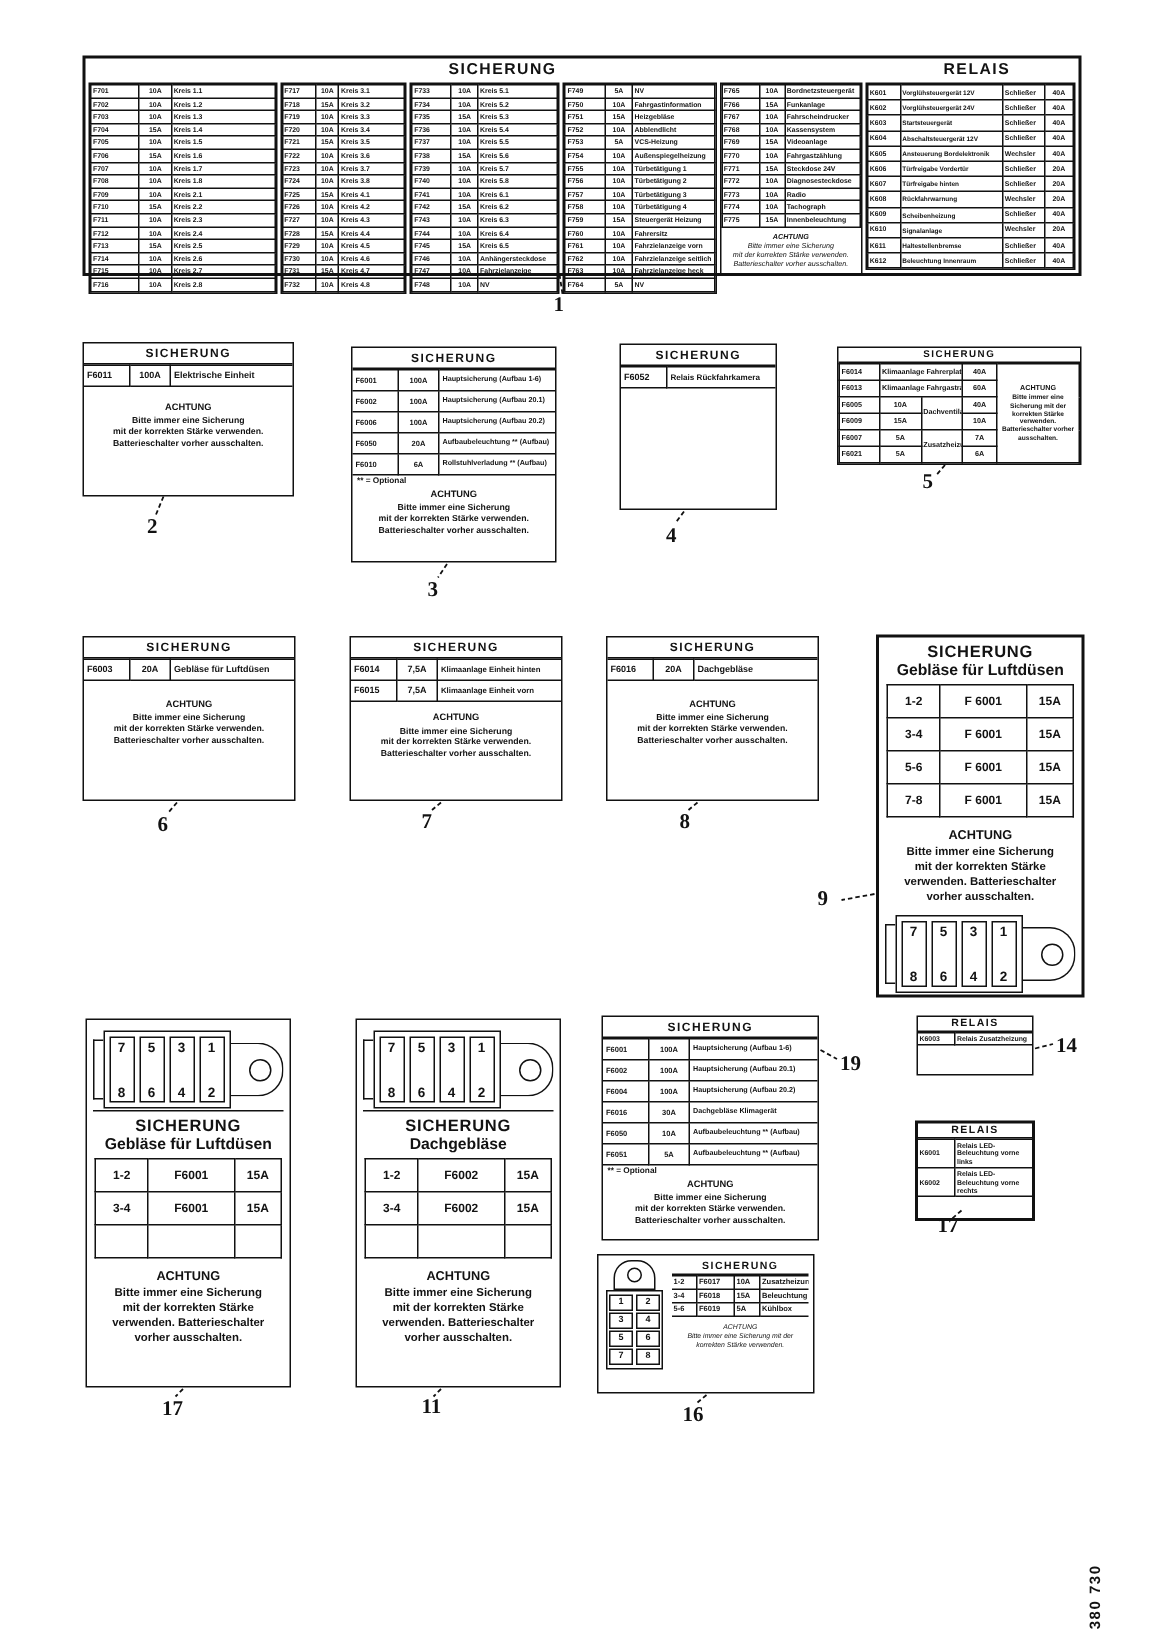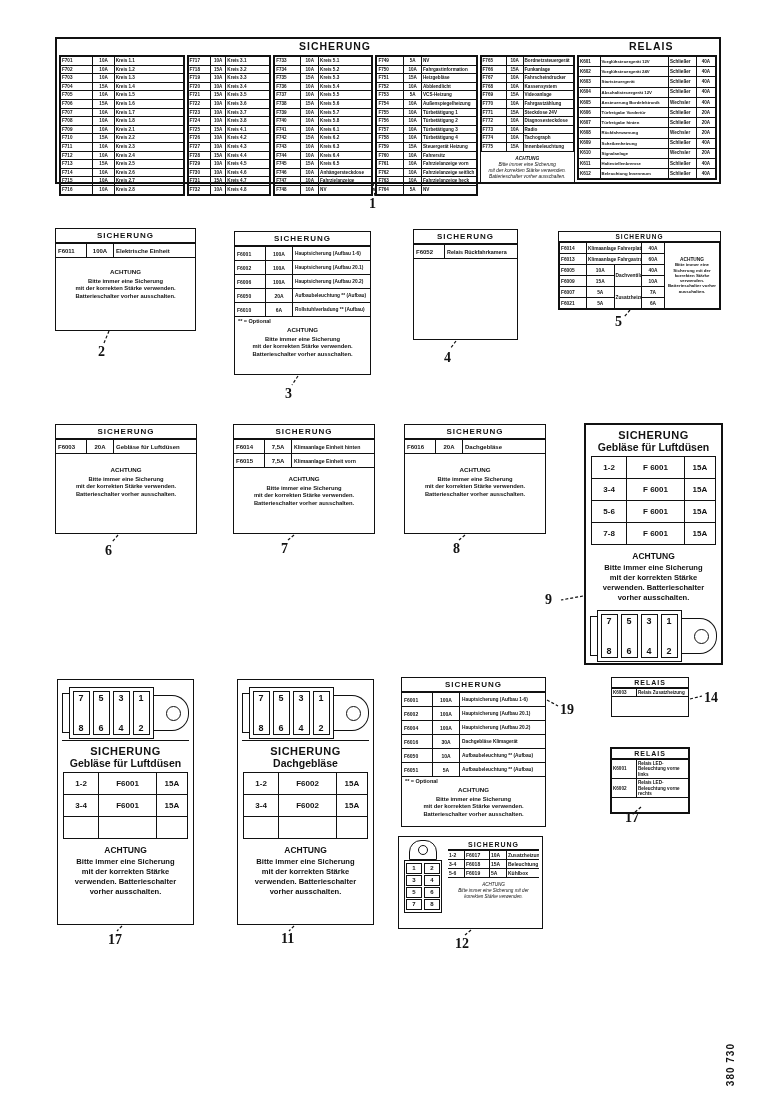--- a/index.html
+++ b/index.html
@@ -1107,19 +1107,19 @@
   <div class="callout" style="left:98px;top:344px;">2</div>
   <div class="callout" style="left:285px;top:386px;">3</div>
   <div class="callout" style="left:444px;top:350px;">4</div>
   <div class="callout" style="left:615px;top:314px;">5</div>
   <div class="callout" style="left:105px;top:543px;">6</div>
   <div class="callout" style="left:281px;top:541px;">7</div>
   <div class="callout" style="left:453px;top:541px;">8</div>
   <div class="callout" style="left:545px;top:592px;">9</div>
   <div class="callout" style="left:108px;top:932px;">17</div>
   <div class="callout" style="left:281px;top:931px;">11</div>
-  <div class="callout" style="left:455px;top:936px;">12</div>
+  <div class="callout" style="left:455px;top:936px;">16</div>
   <div class="callout" style="left:560px;top:702px;">19</div>
   <div class="callout" style="left:704px;top:690px;">14</div>
   <div class="callout" style="left:625px;top:810px;">17</div>
 
   <div id="docnum">380 730</div>
 </div>
 
 </body></html>

